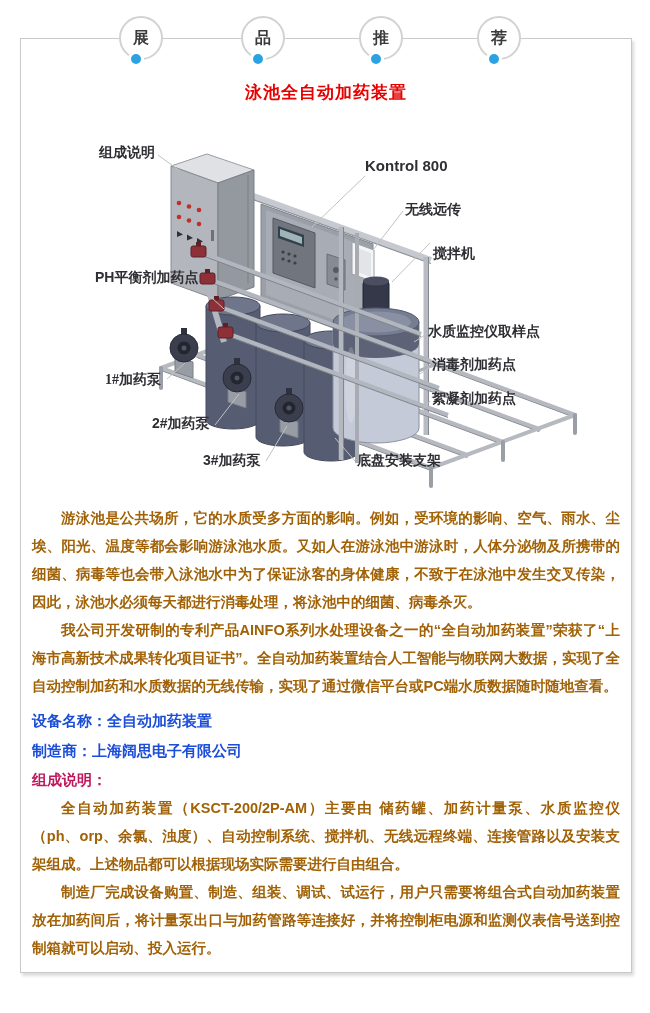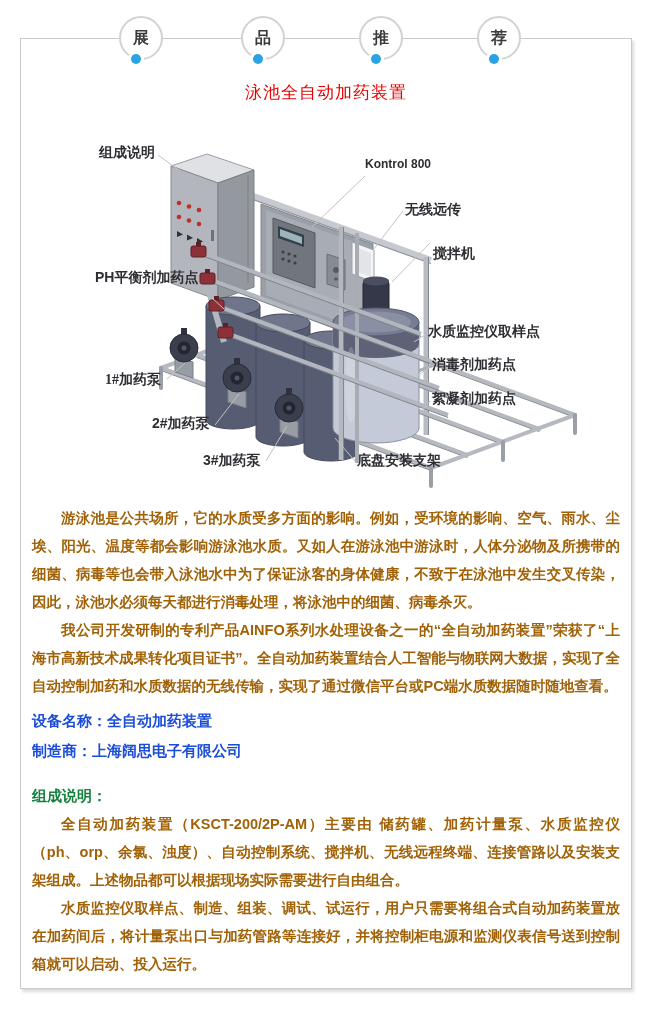--- a/index.html
+++ b/index.html
@@ -26,32 +26,32 @@
   .badge-2 { left:338px; }
   .badge-3 { left:456px; }
   .badge .dot {
     position:absolute; bottom:-6px; left:10px; width:10px; height:10px;
     border-radius:50%; background:#2ba3e3; box-shadow:0 0 0 3px #fff;
   }
 
   
   .title {
     margin-top:42px; text-align:center;
-    font-size:17px; font-weight:normal; color:#e60000; letter-spacing:1px;
+    font-size:17px; font-weight:bold; color:#e60000; letter-spacing:1px;
   }
 
   
   .diagram { position:relative; width:612px; height:360px; margin-top:26px; }
   .diagram svg { position:absolute; left:0; top:0; }
   .dlbl {
     position:absolute; white-space:nowrap;
     font-size:14px; font-weight:bold; color:#2e2e33; z-index:2;
   }
   .dlbl-0 { left:78px;  top:14px; }
-  .dlbl-1 { left:344px; top:27px; font-size:12px; }
+  .dlbl-1 { left:344px; top:27px; font-size:15px; }
   .dlbl-2 { left:384px; top:71px; }
   .dlbl-3 { left:412px; top:115px; }
   .dlbl-4 { left:74px;  top:139px; }
   .dlbl-5 { left:407px; top:193px;text-align:right; }
   .dlbl-6 { left:411px; top:226px; }
   .dlbl-7 { left:84px;  top:241px;font-family:Liberation Serif, serif; }
   .dlbl-8 { left:411px; top:260px; }
   .dlbl-9 { left:131px; top:285px; }
   .dlbl-10 { left:182px; top:322px; }
   .dlbl-11 { left:336px; top:322px; }
@@ -60,21 +60,21 @@
   .body-text { padding:0 11px; margin-top:14px; }
   .para {
     font-size:14.5px; line-height:28px; font-weight:bold; color:#a16207;
     text-align:justify; text-indent:2em;
   }
   .specs { margin-top:6px; }
   .spec-line {
     font-size:15px; line-height:30px; font-weight:bold; color:#1d4ed8;
   }
   .comp-heading {
-    margin-top:16px; font-size:15px; line-height:28px; font-weight:bold; color:#15803d;
+    font-size:15px; line-height:28px; font-weight:bold; color:#be185d;
   }
 </style>
 </head>
 <body>
 
 <div class="content-box">
 
   <div class="badge badge-0">
     <span>展</span>
     <span class="dot"></span>
@@ -254,16 +254,16 @@
     <p class="para">游泳池是公共场所，它的水质受多方面的影响。例如，受环境的影响、空气、雨水、尘埃、阳光、温度等都会影响游泳池水质。又如人在游泳池中游泳时，人体分泌物及所携带的细菌、病毒等也会带入泳池水中为了保证泳客的身体健康，不致于在泳池中发生交叉传染，因此，泳池水必须每天都进行消毒处理，将泳池中的细菌、病毒杀灭。</p>
     <p class="para">我公司开发研制的专利产品AINFO系列水处理设备之一的“全自动加药装置”荣获了“上海市高新技术成果转化项目证书”。全自动加药装置结合人工智能与物联网大数据，实现了全自动控制加药和水质数据的无线传输，实现了通过微信平台或PC端水质数据随时随地查看。</p>
 
     <div class="specs">
       <div class="spec-line">设备名称：全自动加药装置</div>
       <div class="spec-line">制造商：上海阔思电子有限公司</div>
     </div>
 
     <div class="comp-heading">组成说明：</div>
     <p class="para">全自动加药装置（KSCT-200/2P-AM）主要由 储药罐、加药计量泵、水质监控仪（ph、orp、余氯、浊度）、自动控制系统、搅拌机、无线远程终端、连接管路以及安装支架组成。上述物品都可以根据现场实际需要进行自由组合。</p>
-    <p class="para">水质监控仪取样点、制造、组装、调试、试运行，用户只需要将组合式自动加药装置放在加药间后，将计量泵出口与加药管路等连接好，并将控制柜电源和监测仪表信号送到控制箱就可以启动、投入运行。</p>
+    <p class="para">制造厂完成设备购置、制造、组装、调试、试运行，用户只需要将组合式自动加药装置放在加药间后，将计量泵出口与加药管路等连接好，并将控制柜电源和监测仪表信号送到控制箱就可以启动、投入运行。</p>
   </div>
 
 </div>
 
 </body></html>

